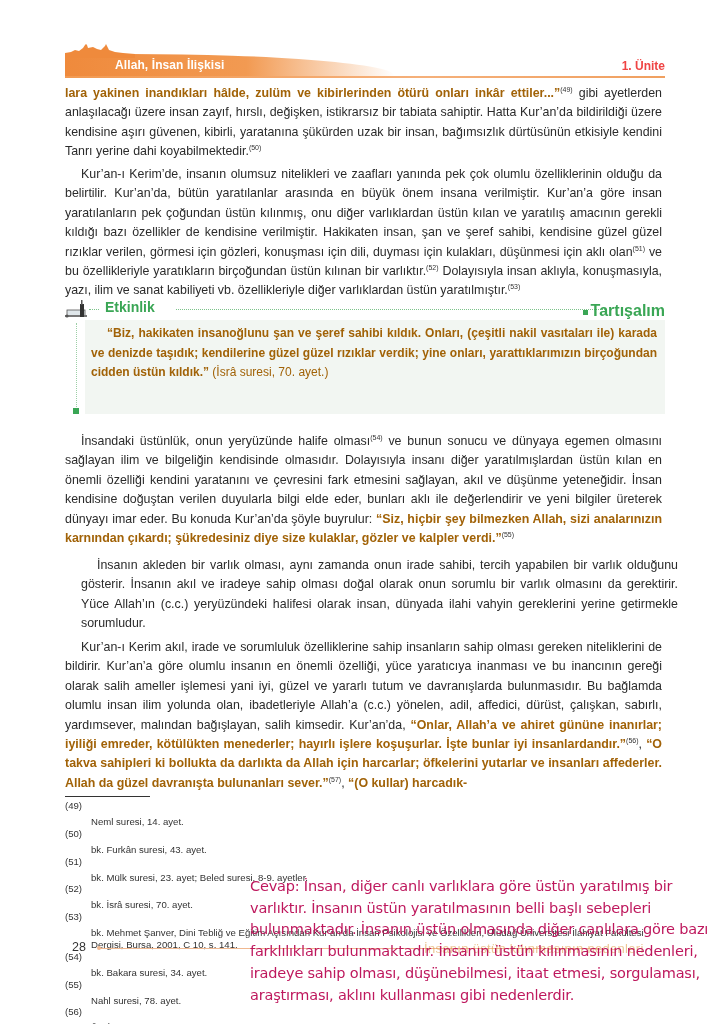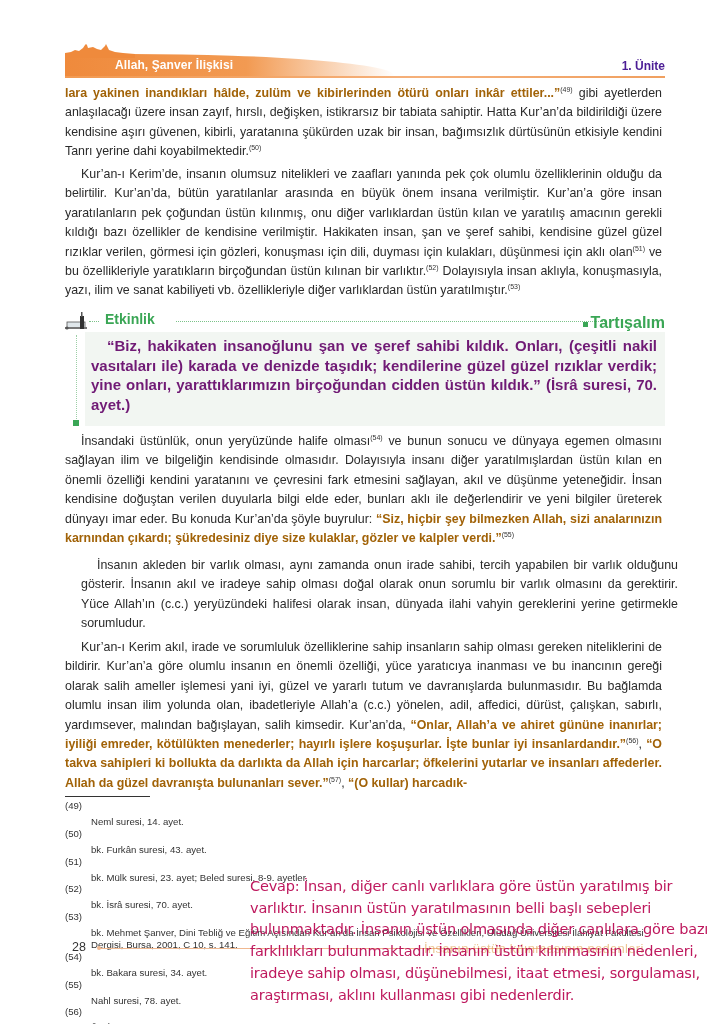--- a/index.html
+++ b/index.html
@@ -7,44 +7,44 @@
          font-family: "Liberation Sans", sans-serif; color: #231f20; }
 
   
   .header { position: absolute; left: 65px; top: 44px; width: 600px; height: 34px; }
   .header-banner { position: absolute; left: 0; top: 10px; width: 330px; height: 22px;
     background: linear-gradient(90deg, #ef8a3c 0%, #f29a52 55%, rgba(247,178,120,0.0) 100%);
     border-top-right-radius: 80% 100%; }
   .header-skyline { position: absolute; left: 0; top: 0; width: 70px; height: 14px; }
   .header-title { position: absolute; left: 50px; top: 14px; font-size: 12px; font-weight: bold;
     color: #ffffff; letter-spacing: 0.1px; }
-  .header-unit { position: absolute; right: 0; top: 15px; font-size: 12px; font-weight: bold; color: #4c1d95; }
+  .header-unit { position: absolute; right: 0; top: 15px; font-size: 12px; font-weight: bold; color: #ef4444; }
   .header-rule { position: absolute; left: 0; top: 32px; width: 600px; height: 1.5px;
     background: linear-gradient(90deg, #f29a52 0%, #f5b07a 60%, #f0a060 100%); }
 
   
   .text { position: absolute; left: 65px; width: 597px; font-size: 12.4px; line-height: 19.4px;
     text-align: justify; color: #2b2b2b; }
   .text p { margin: 0; text-indent: 16px; }
   .text p.noindent { text-indent: 0; }
   .text b { color: #a16207; }
   sup { font-size: 7px; vertical-align: 5px; line-height: 0; color: #333; }
 
   
-  .activity { position: absolute; left: 65px; top: 308px; width: 600px; height: 122px; }
+  .activity { position: absolute; left: 65px; top: 296px; width: 600px; height: 122px; }
   .activity-icon { position: absolute; left: 0; top: 4px; width: 24px; height: 22px; }
   .activity-title { position: absolute; left: 40px; top: 3px; font-size: 14px; font-weight: bold; color: #3aa655; }
   .activity-dots { position: absolute; left: 24px; right: 58px; top: 13px; border-top: 1.5px dotted #7cc38a; }
   .activity-dots-gap { position: absolute; left: 34px; top: 6px; width: 76px; height: 16px; background: #fff; }
   .activity-tag { position: absolute; right: 0; top: 6px; font-size: 16px; font-weight: bold; color: #3aa655; }
   .activity-tag-sq { display: inline-block; width: 5px; height: 5px; background: #3aa655; margin-right: 3px; vertical-align: 1px; }
   .activity-vline { position: absolute; left: 11px; top: 27px; height: 86px; border-left: 1.5px dotted #9ccfa6; }
   .activity-vsq { position: absolute; left: 8px; top: 112px; width: 6px; height: 6px; background: #3aa655; }
   .activity-body { position: absolute; left: 20px; top: 24px; width: 580px; height: 94px; background: #f2f6f2; }
-  .activity-quote { position: absolute; left: 26px; top: 28px; width: 566px; font-size: 15px; line-height: 19.6px; text-align: justify; color: #701a75; font-weight: bold; }
+  .activity-quote { position: absolute; left: 26px; top: 28px; width: 566px; font-size: 12px; line-height: 19.6px; text-align: justify; color: #a16207; }
   .activity-quote p { margin: 0; text-indent: 16px; }
   .activity-question { position: absolute; left: 42px; top: 95px; font-size: 12.2px; font-style: italic; color: #333; }
 
   
   .fn-rule { position: absolute; left: 65px; top: 796px; width: 85px; border-top: 1px solid #333; }
   .footnotes { position: absolute; left: 65px; top: 800px; width: 600px; font-size: 9.6px; line-height: 11.8px; color: #333; }
   .fn { display: flex; }
   .fn-num { width: 26px; flex: none; }
   .fn-text { flex: 1; margin-top: 16px; }
 
@@ -59,21 +59,21 @@
     color: #be185d; font-family: "DejaVu Sans", sans-serif; letter-spacing: -0.2px; }
 </style>
 </head>
 <body>
 
 <div class="header">
   <div class="header-banner"></div>
   <svg class="header-skyline" viewBox="0 0 70 14">
     <path d="M0 14 L0 9 L6 8 L10 6 L14 7 L18 4 L20 1 L21 0 L22 1 L23 4 L28 3 L32 5 L36 6 L40 2 L41 0 L42 2 L44 6 L50 8 L58 9 L70 10 L70 14 Z" fill="#ef8a3c"></path>
   </svg>
-  <span class="header-title">Allah, Şanver İlişkisi</span>
+  <span class="header-title">Allah, İnsan İlişkisi</span>
   <span class="header-unit">1. Ünite</span>
   <div class="header-rule"></div>
 </div>
 
 <div class="text" style="top:84px;">
   <p class="noindent"><b>lara yakinen inandıkları hâlde, zulüm ve kibirlerinden ötürü onları inkâr ettiler...”</b><sup>(49)</sup><span> gibi ayetlerden anlaşılacağı üzere insan zayıf, hırslı, değişken, istikrarsız bir tabiata sahiptir. Hatta Kur’an’da bildirildiği üzere kendisine aşırı güvenen, kibirli, yaratanına şükürden uzak bir insan, bağımsızlık dürtüsünün etkisiyle kendini Tanrı yerine dahi koyabilmektedir.</span><sup>(50)</sup></p>
 </div>
 
 <div class="text" style="top:165px;">
   <p><span>Kur’an-ı Kerim’de, insanın olumsuz nitelikleri ve zaafları yanında pek çok olumlu özelliklerinin olduğu da belirtilir. Kur’an’da, bütün yaratılanlar arasında en büyük önem insana verilmiştir. Kur’an’a göre insan yaratılanların pek çoğundan üstün kılınmış, onu diğer varlıklardan üstün kılan ve yaratılış amacının gerekli kıldığı bazı özellikler de kendisine verilmiştir. Hakikaten insan, şan ve şeref sahibi, kendisine güzel güzel rızıklar verilen, görmesi için gözleri, konuşması için dili, duyması için kulakları, düşünmesi için aklı olan</span><sup>(51)</sup><span> ve bu özellikleriyle yaratıkların birçoğundan üstün kılınan bir varlıktır.</span><sup>(52)</sup><span>  Dolayısıyla insan aklıyla, konuşmasıyla, yazı, ilim ve sanat kabiliyeti vb. özellikleriyle diğer varlıklardan üstün yaratılmıştır.</span><sup>(53)</sup></p>

